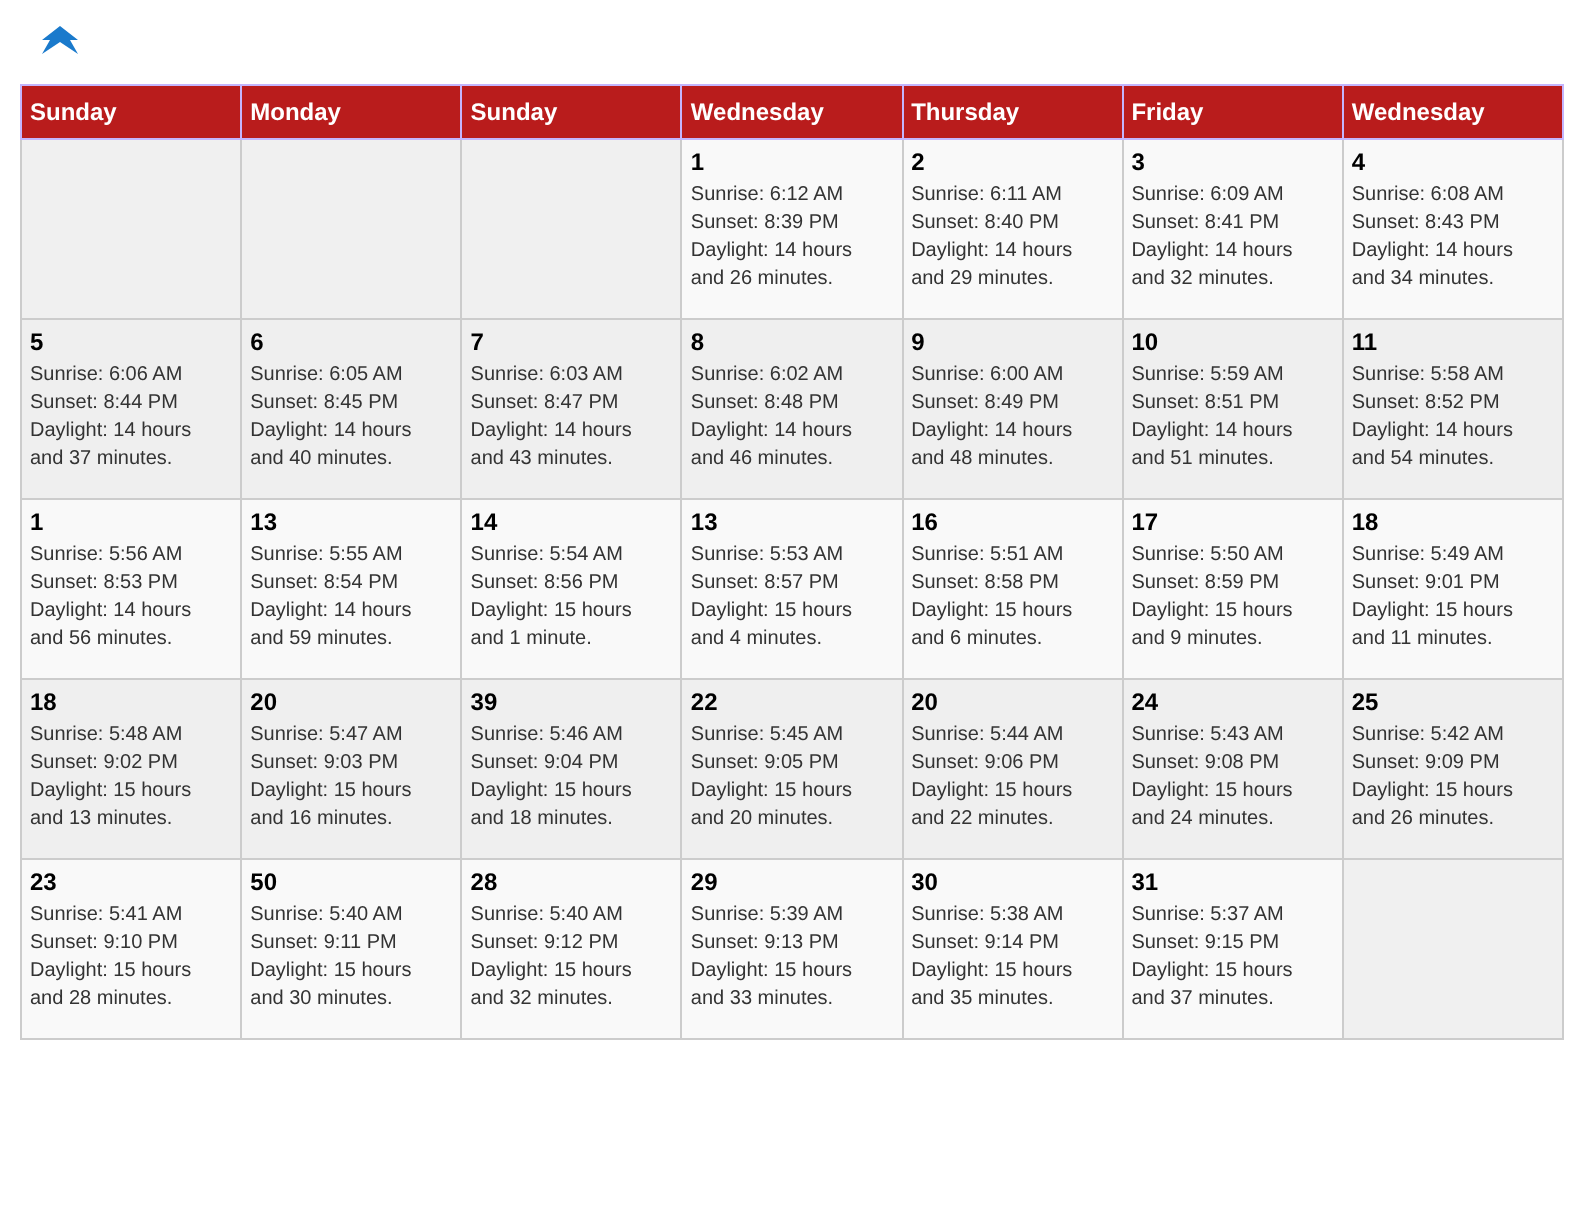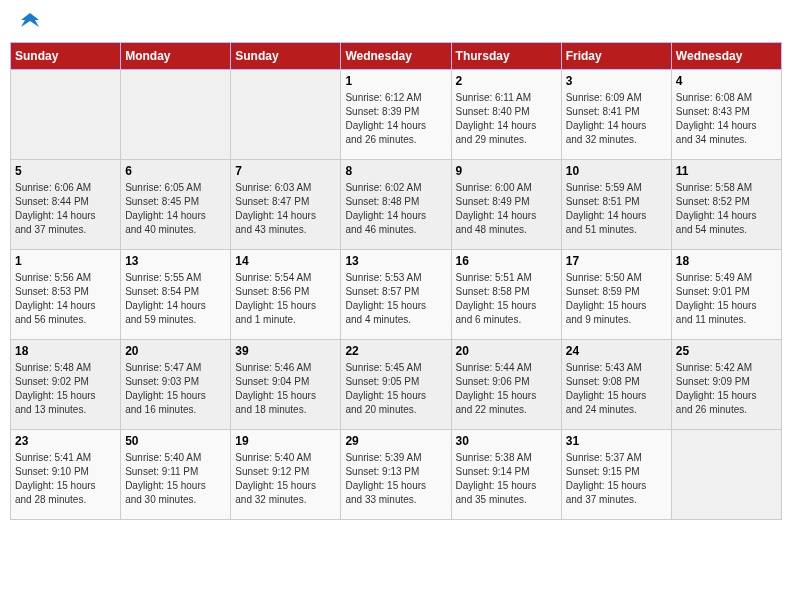--- a/index.html
+++ b/index.html
@@ -225,21 +225,21 @@
       <tr>
         <td>
           <span class="day-number">23</span>
           <div class="day-info">Sunrise: 5:41 AM<br>Sunset: 9:10 PM<br>Daylight: 15 hours<br>and 28 minutes.</div>
         </td>
         <td>
           <span class="day-number">50</span>
           <div class="day-info">Sunrise: 5:40 AM<br>Sunset: 9:11 PM<br>Daylight: 15 hours<br>and 30 minutes.</div>
         </td>
         <td>
-          <span class="day-number">19</span>
+          <span class="day-number">28</span>
           <div class="day-info">Sunrise: 5:40 AM<br>Sunset: 9:12 PM<br>Daylight: 15 hours<br>and 32 minutes.</div>
         </td>
         <td>
           <span class="day-number">29</span>
           <div class="day-info">Sunrise: 5:39 AM<br>Sunset: 9:13 PM<br>Daylight: 15 hours<br>and 33 minutes.</div>
         </td>
         <td>
           <span class="day-number">30</span>
           <div class="day-info">Sunrise: 5:38 AM<br>Sunset: 9:14 PM<br>Daylight: 15 hours<br>and 35 minutes.</div>
         </td>

